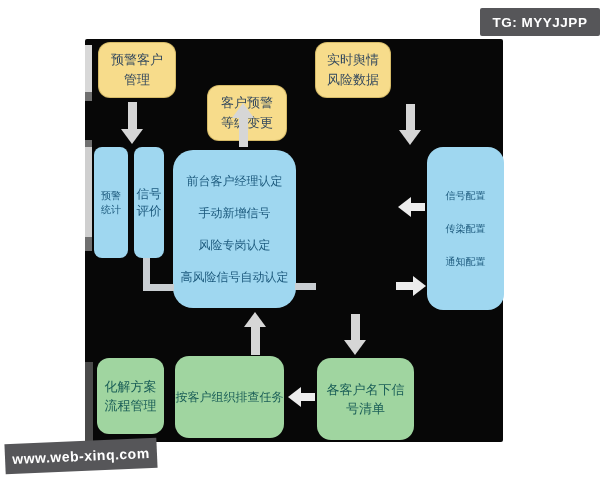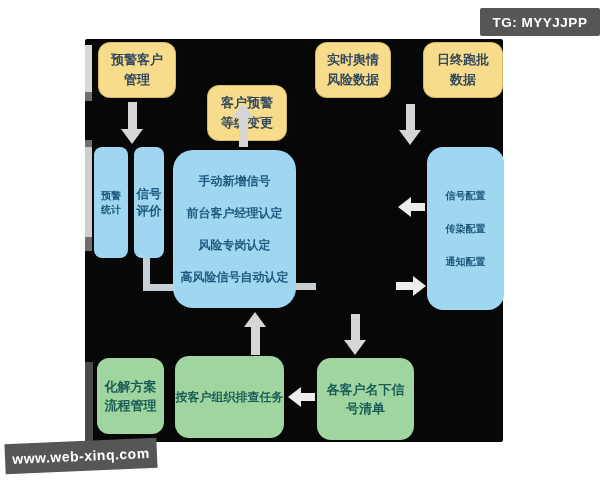--- a/index.html
+++ b/index.html
@@ -1,21 +1,21 @@
 <!DOCTYPE html>
 <html><head>
 <meta charset="utf-8">
 <style>
   html,body{margin:0;padding:0;background:#ffffff;}
   .page{position:relative;width:600px;height:480px;background:#ffffff;overflow:hidden;
         font-family:"Liberation Sans","DejaVu Sans",sans-serif;}
   .canvas{position:absolute;left:85px;top:39px;width:418px;height:403px;background:#070707;border-radius:2px;}
   .strip{position:absolute;}
   .box{position:absolute;display:flex;flex-direction:column;align-items:center;justify-content:center;
-       text-align:center;font-weight:bold;box-sizing:border-box;}
+       text-align:center;font-weight:normal;box-sizing:border-box;}
   .yellow{background:#f7dc8b;border:1px solid rgba(170,145,60,.45);color:#34495e;border-radius:12px;font-size:13px;line-height:1.55;}
   .blue{background:#9fd7f0;color:#1d5a7d;border-radius:16px;font-size:10px;}
   .green{background:#a0d5a0;color:#1a5e57;border-radius:14px;font-size:13px;line-height:1.5;}
   .ln{white-space:nowrap;}
   
   .arrow-v{position:absolute;display:flex;flex-direction:column;align-items:center;}
   .arrow-v .shaft{width:9px;background:#d6d6d6;}
   .arrow-v .head-down{width:0;height:0;border-left:11px solid transparent;border-right:11px solid transparent;border-top:15px solid #d6d6d6;}
   .arrow-v .head-up{width:0;height:0;border-left:11px solid transparent;border-right:11px solid transparent;border-bottom:15px solid #d6d6d6;}
   
@@ -48,24 +48,20 @@
     <div class="ln">管理</div>
   </div>
   <div class="box yellow" style="left:207px;top:42px;width:80px;height:56px;margin-top:43px;">
     <div class="ln">客户预警</div>
     <div class="ln">等级变更</div>
   </div>
   <div class="box yellow" style="left:315px;top:42px;width:76px;height:56px;">
     <div class="ln">实时舆情</div>
     <div class="ln">风险数据</div>
   </div>
-  <div class="box yellow" style="left:423px;top:42px;width:80px;height:56px;">
-    <div class="ln">日终跑批</div>
-    <div class="ln">数据</div>
-  </div>
 
   <div class="arrow-v" style="left:121px;top:102px;">
     <div class="shaft" style="height:27px;"></div>
     <div class="head-down"></div>
   </div>
   <div class="arrow-v" style="left:232px;top:103px;">
     <div class="head-up"></div>
     <div class="shaft" style="height:29px;"></div>
   </div>
   <div class="arrow-v" style="left:399px;top:104px;">
@@ -75,22 +71,22 @@
 
   <div class="box blue" style="left:94px;top:147px;width:34px;height:111px;border-radius:8px;">
     <div class="ln">预警</div>
     <div class="ln">统计</div>
   </div>
   <div class="box blue" style="left:134px;top:147px;width:30px;height:111px;border-radius:8px;font-size:12.5px;">
     <div class="ln">信号</div>
     <div class="ln">评价</div>
   </div>
   <div class="box blue" style="left:173px;top:150px;width:123px;height:158px;border-radius:20px;font-size:12px;gap:15px;">
+    <div class="ln">前台客户经理认定</div>
     <div class="ln">手动新增信号</div>
-    <div class="ln">前台客户经理认定</div>
     <div class="ln">风险专岗认定</div>
     <div class="ln">高风险信号自动认定</div>
   </div>
   <div class="box blue" style="left:427px;top:147px;width:77px;height:163px;gap:19px;">
     <div class="ln">信号配置</div>
     <div class="ln">传染配置</div>
     <div class="ln">通知配置</div>
   </div>
 
   <div class="conn" style="left:143px;top:258px;width:7px;height:33px;"></div>

